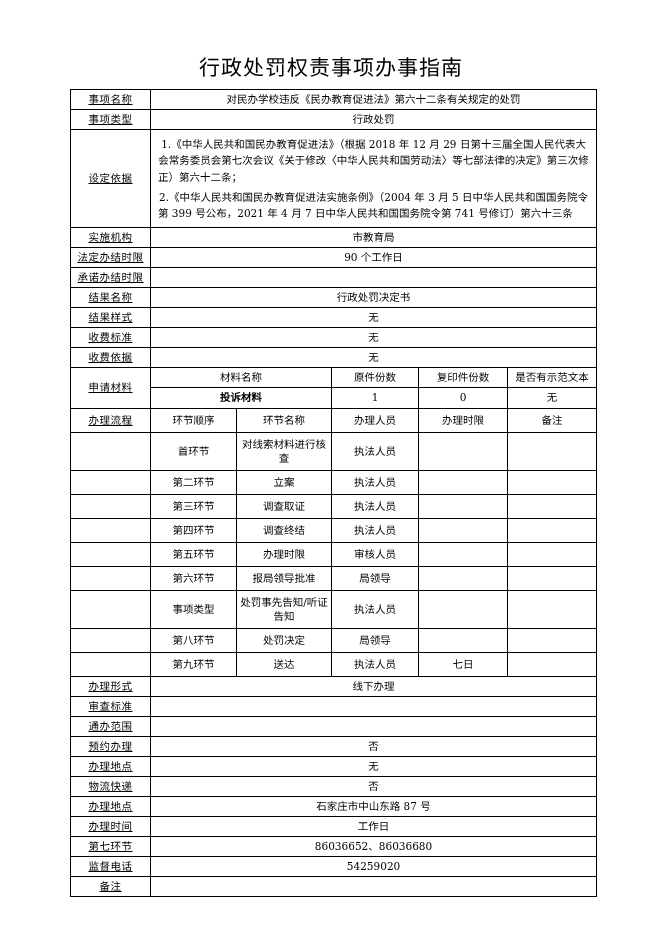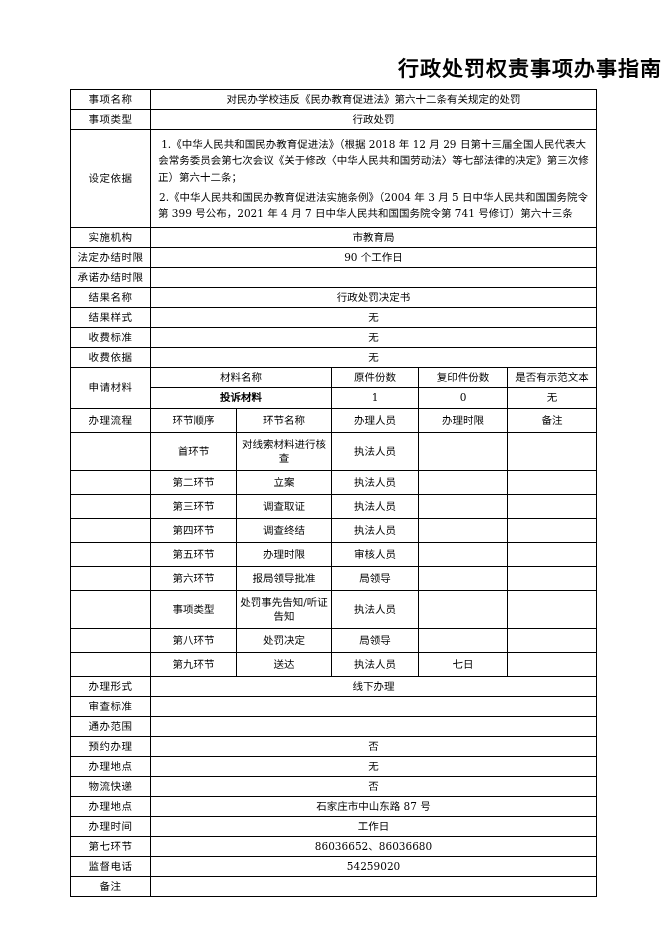--- a/index.html
+++ b/index.html
@@ -16,23 +16,23 @@
     overflow: hidden;
   }
   .page {
     position: relative;
     width: 662px;
     height: 936px;
     box-sizing: border-box;
     padding: 0;
   }
   .doc-title {
-    text-align: right;
+    text-align: center;
     font-size: 21px;
-    font-weight: 700;
+    font-weight: 400;
     letter-spacing: 1px;
     margin: 0;
     padding-top: 57px;
     padding-bottom: 9px;
     font-family: "DejaVu Serif", "Liberation Serif", serif;
     line-height: 1.1;
   }
   table.guide {
     border-collapse: collapse;
     table-layout: fixed;
@@ -45,20 +45,21 @@
     border: 1px solid #000000;
     padding: 2px 3px;
     vertical-align: middle;
     text-align: center;
     word-break: break-all;
   }
   td.label {
     width: 80px;
     text-align: center;
     letter-spacing: 0.5px;
+    text-decoration: underline;
   }
   td.value-center {
     text-align: center;
   }
   td.value-left {
     text-align: left;
     padding-left: 5px;
     padding-right: 5px;
     line-height: 1.5;
     font-weight: bold;

